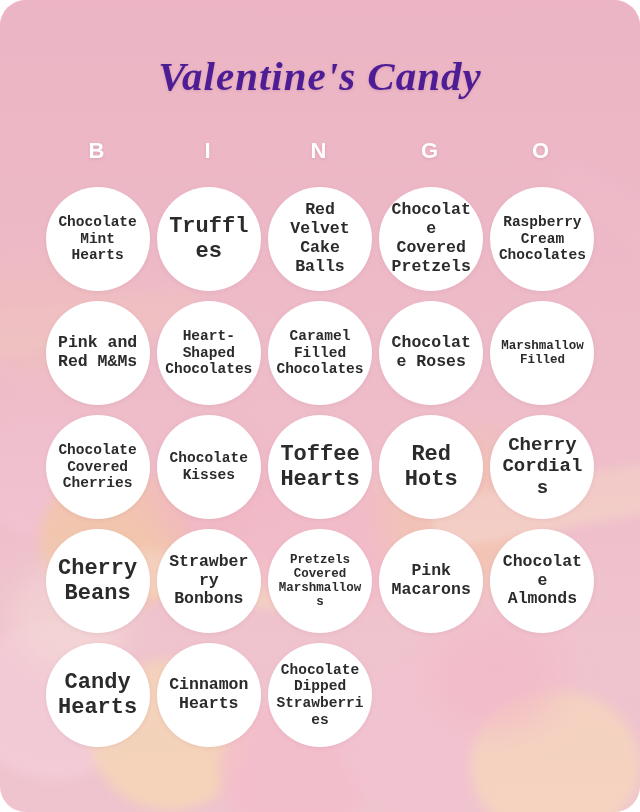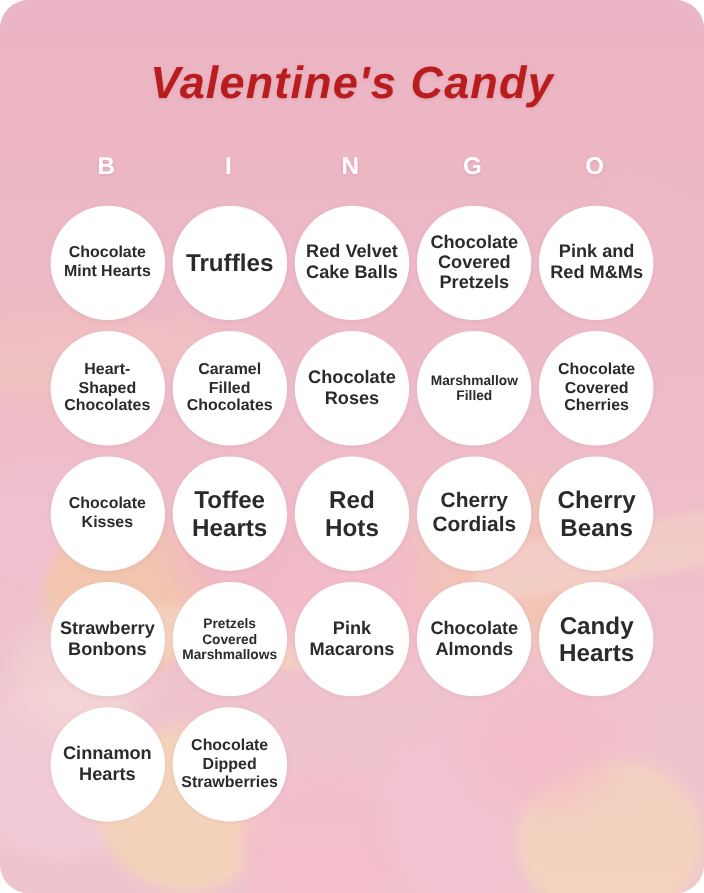--- a/index.html
+++ b/index.html
@@ -60,22 +60,22 @@
     position: absolute;
     inset: 0;
   }
 
   .title {
     position: absolute;
     top: 52px;
     left: 0;
     right: 0;
     text-align: center;
-    color: #b91c1c;
-    font-family: Liberation Sans, sans-serif;
+    color: #4c1d95;
+    font-family: Liberation Serif, serif;
     font-style: italic;
     font-size: 41px;
     font-weight: 700;
     letter-spacing: 1px;
     text-shadow: 0 1px 3px rgba(180,110,130,0.35);
   }
 
   .bingo-row {
     position: absolute;
     top: 138px;
@@ -97,20 +97,21 @@
   .grid {
     position: absolute;
     top: 182px;
     left: 42px;
     width: 556px;
     display: grid;
     grid-template-columns: repeat(5, 1fr);
     grid-auto-rows: 114px;
     row-gap: 0px;
     column-gap: 0px;
+    font-family: Liberation Mono, monospace;
   }
 
   .cell {
     position: relative;
     display: flex;
     align-items: center;
     justify-content: center;
   }
   .bubble {
     width: 104px;
@@ -191,20 +192,25 @@
       <div class="cell">
           <div class="bubble fs-md">
             <span>Red Velvet Cake Balls</span>
           </div>
         </div>
       <div class="cell">
           <div class="bubble fs-md">
             <span>Chocolate Covered Pretzels</span>
           </div>
         </div>
+      <div class="cell">
+          <div class="bubble fs-sm">
+            <span>Raspberry Cream Chocolates</span>
+          </div>
+        </div>
 
       <div class="cell">
           <div class="bubble fs-md">
             <span>Pink and Red M&amp;Ms</span>
           </div>
         </div>
       <div class="cell">
           <div class="bubble fs-sm">
             <span>Heart-Shaped Chocolates</span>
           </div>

